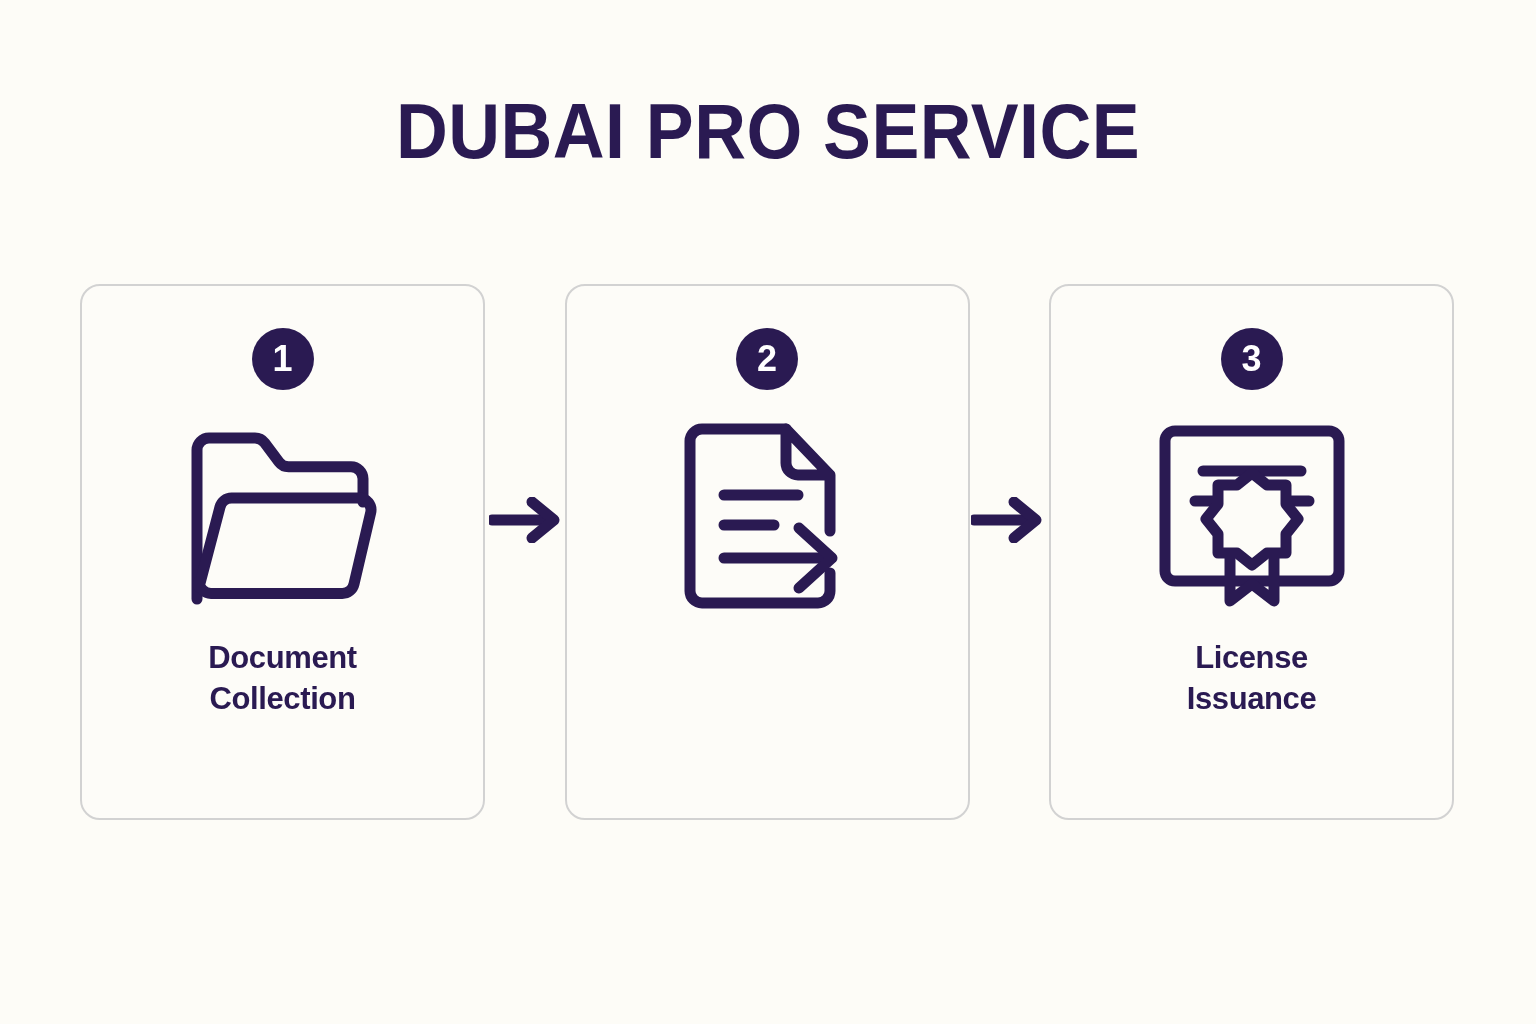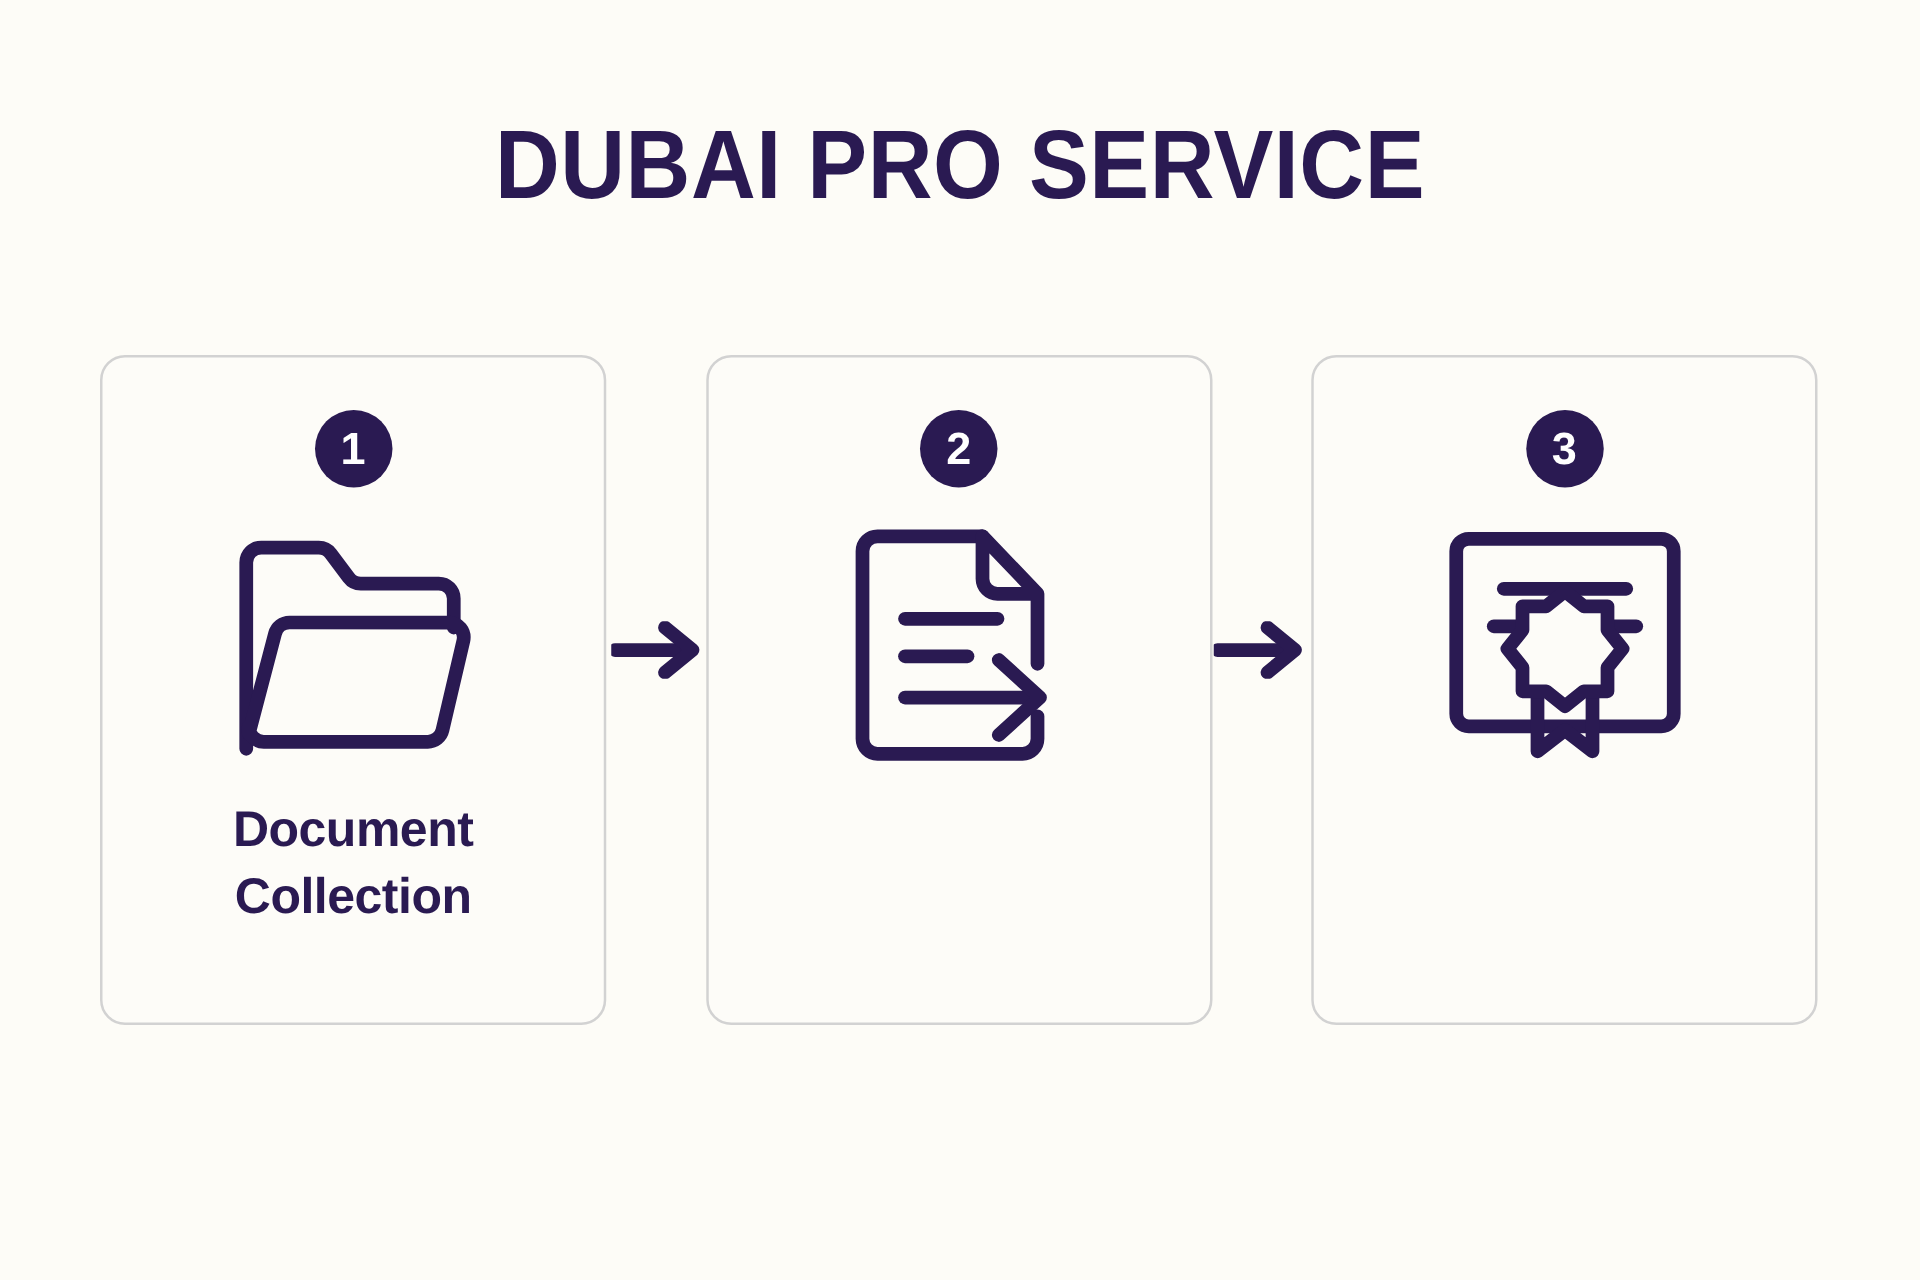--- a/index.html
+++ b/index.html
@@ -87,21 +87,21 @@
     justify-content: center;
   }
   .icon-wrap svg {
     display: block;
   }
 
   .card-label {
     margin-top: 22px;
     text-align: center;
     color: #2A1A52;
-    font-size: 40px;
+    font-size: 31px;
     font-weight: 700;
     line-height: 1.32;
     letter-spacing: -0.4px;
     font-family: "Liberation Sans", sans-serif;
     padding: 0 10px;
     white-space: pre-line;
   }
 
   
   .connector {
@@ -171,20 +171,22 @@
 
           <path d="M46 48 H144"></path>
           <path d="M38 78 H152"></path>
 
           <path d="M73 130 V178 L95 161 L117 178 V130"></path>
 
           <path d="M95 50 L110 62 H129 V81 L141 96 L129 111 V130 H110 L95 142 L80 130 H61 V111 L49 96 L61 81 V62 H80 Z" fill="#FDFCF8"></path>
         </svg>
       </div>
 
+      <div class="card-label">License
+Issuance</div>
     </div>
 
   </div>
 
   <div class="connector c1">
     <svg width="74" height="46" viewBox="0 0 74 46" fill="none" stroke="#2A1A52" stroke-width="11" stroke-linecap="round" stroke-linejoin="round">
       <path d="M3 23 H60"></path>
       <path d="M43 5 L65 23 L43 41"></path>
     </svg>
   </div>

